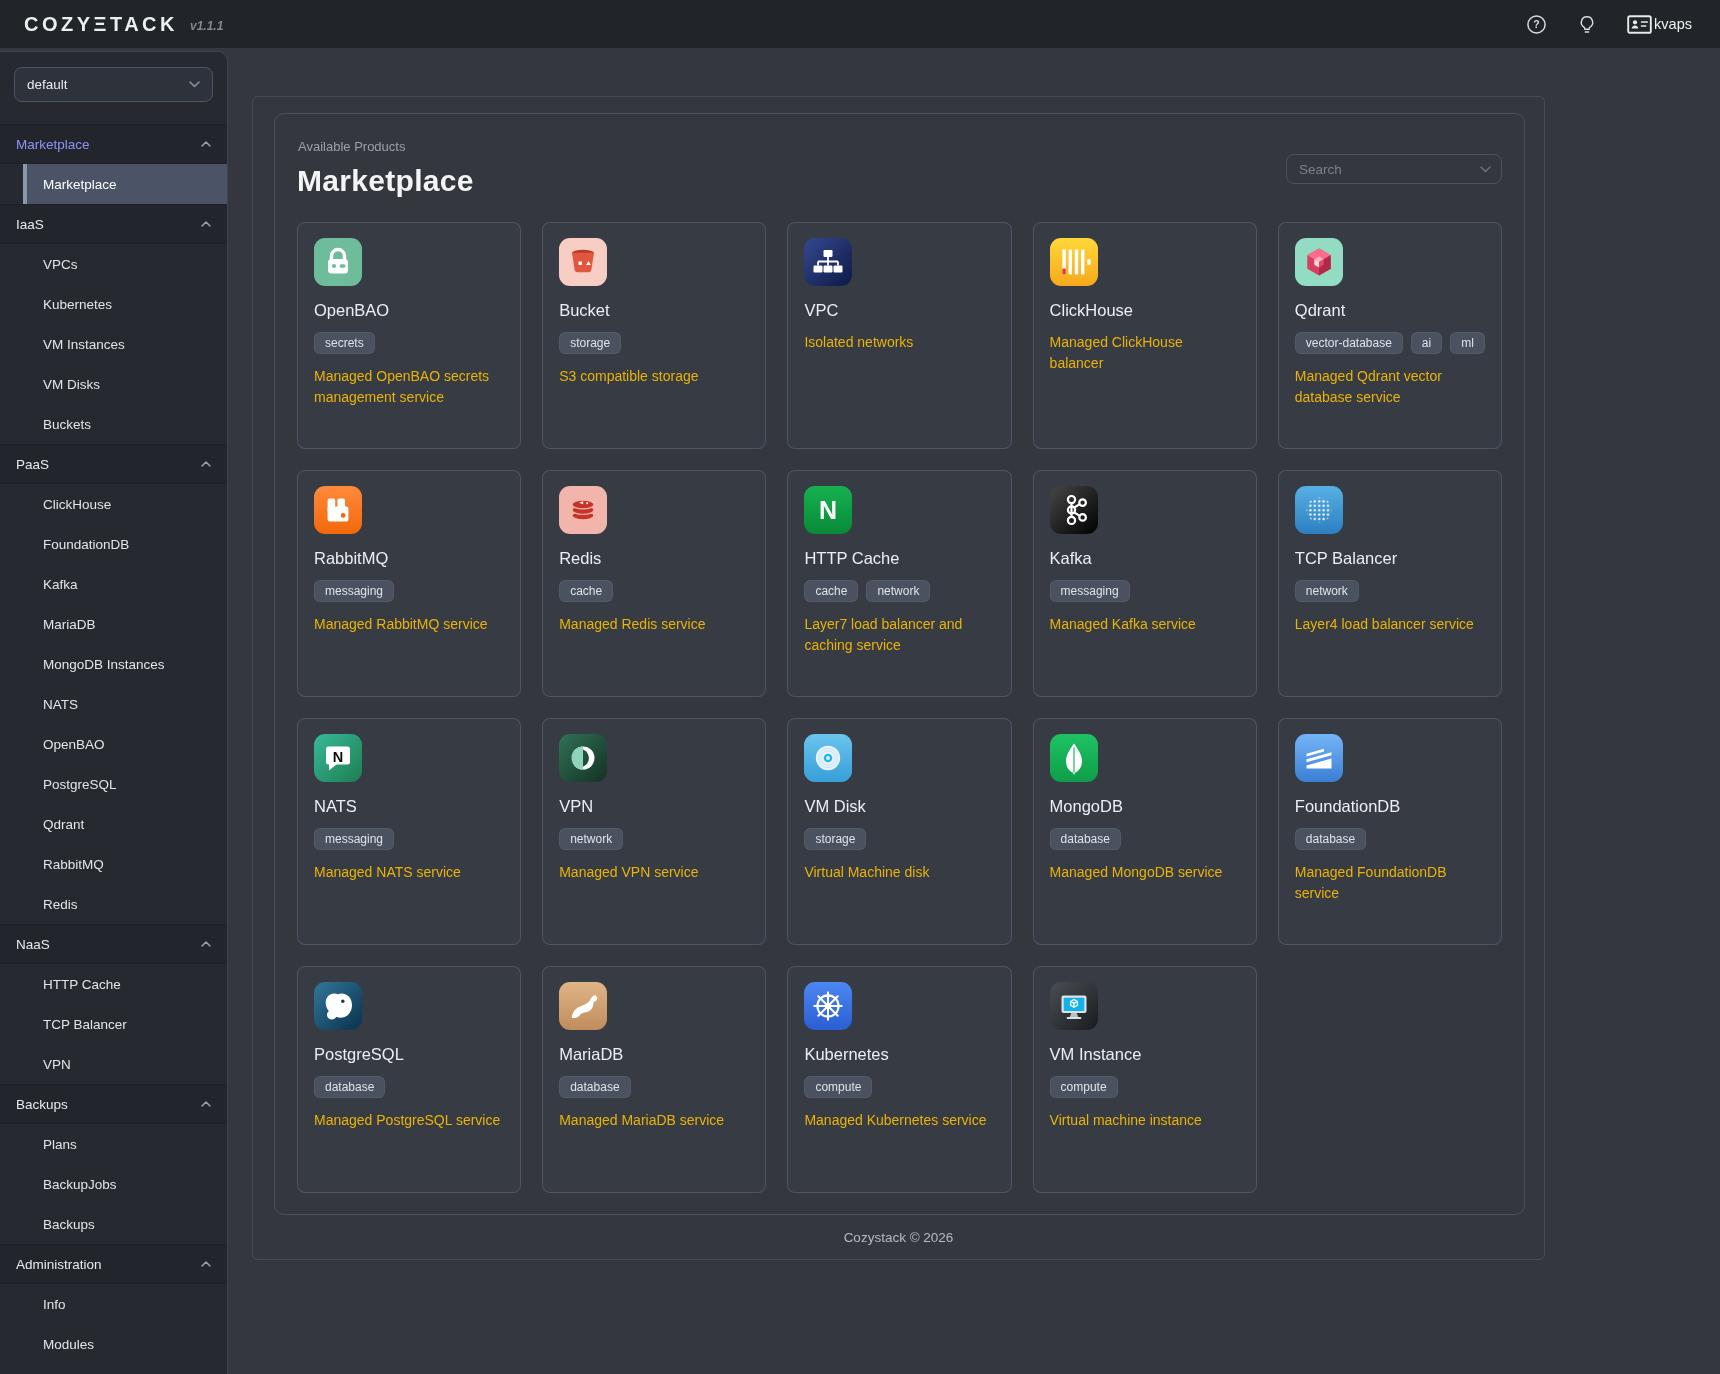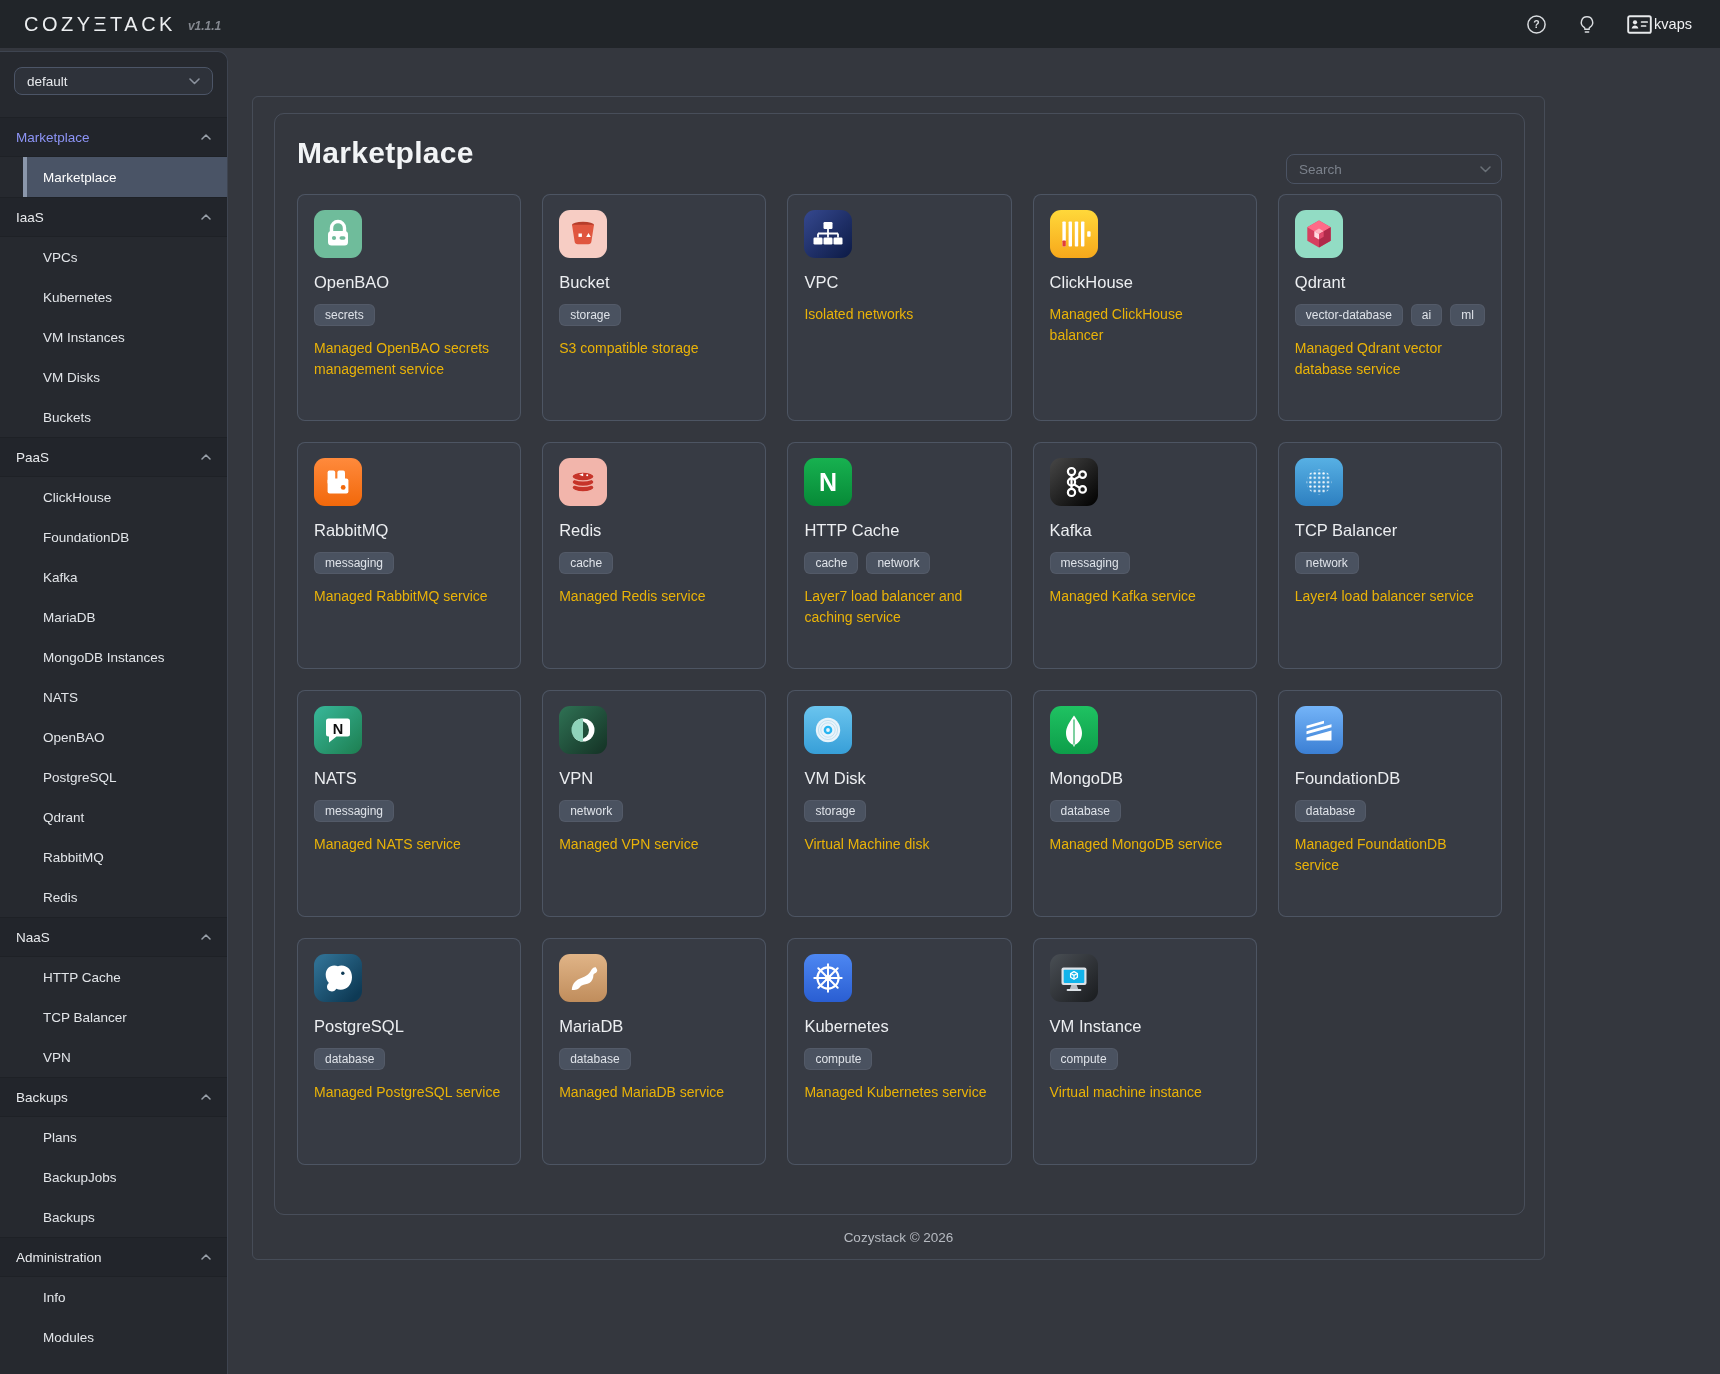--- a/index.html
+++ b/index.html
@@ -3,31 +3,31 @@
 <meta charset="utf-8">
 <style>
   * { margin:0; padding:0; box-sizing:border-box; }
   html,body { background:#1c1e22; }
   .app{ width:1720px; height:1374px; position:relative; background:#34373e;
         font-family:"Liberation Sans", sans-serif; overflow:hidden; color:#e6e8eb; }
 
   
   .topbar{ position:absolute; top:0; left:0; right:0; height:48px; background:#212529;
            display:flex; align-items:center; padding:0 28px 0 24px; z-index:5; }
-  .logo{ font-size:20px; letter-spacing:3.5px; color:#eceef0; font-weight:400; }
+  .logo{ font-size:20px; letter-spacing:3.5px; color:#eceef0; font-weight:700; }
   .version{ font-size:12px; font-weight:bold; color:#84888f; margin-left:12px; margin-top:3px;font-style:italic; }
   .topbar-right{ margin-left:auto; display:flex; align-items:center; gap:30px; }
   .icon-btn{ background:none; border:none; padding:0; cursor:pointer; display:flex; align-items:center; }
   .user-chip{ display:flex; align-items:center; gap:2px; color:#f0f1f3; font-size:14.5px; cursor:pointer; }
 
   
   .sidebar{ position:absolute; top:51px; left:0; width:228px; bottom:0; background:#26292f;
             border-top:1px solid #3e4450; border-right:1px solid #3e4450;
             border-top-right-radius:10px; overflow:hidden; }
-  .ns-select{ margin:15px 14px 22px 14px; height:28px; background:#2e323a; border:1px solid #4c5567;
+  .ns-select{ margin:15px 14px 22px 14px; height:35px; background:#2e323a; border:1px solid #4c5567;
               border-radius:8px; display:flex; align-items:center; justify-content:space-between;
               padding:0 12px; font-size:13.5px; color:#e8eaed; cursor:pointer; }
   .nav-section{ height:40px; display:flex; align-items:center; padding:0 16px; background:#22252b;
                 border-top:1px solid #1e2126; border-bottom:1px solid #1e2126;
                 font-size:13.5px; color:#e8eaed; cursor:pointer; }
   .nav-section.active .nav-section-label{ color:#8d94f6; }
   .nav-section .chev{ margin-left:auto; color:#9aa1aa; }
   .nav-item{ height:40px; display:flex; align-items:center; margin-left:23px; padding-left:20px;
              font-size:13.5px; color:#e2e5e9; cursor:pointer; position:relative; }
   .nav-item.selected{ background:#4a5466; color:#fff; }
@@ -245,20 +245,21 @@
 
   <div class="nav-item">
           <span>Modules</span>
         </div>
 </nav>
   </aside>
 
   <main class="main">
     <div class="outer-panel">
       <section class="inner-panel">
+        <div class="eyebrow">Available Products</div>
         <h1 class="page-title">Marketplace</h1>
         <div class="search-wrap">
           <input class="search-input" type="text" placeholder="Search" style="">
           <svg width="11" height="7" viewBox="0 0 11 7">
             <path d="M1 1l4.5 4.5L10 1" stroke="#6a7077" stroke-width="1.5" fill="none" stroke-linecap="round" stroke-linejoin="round"></path>
           </svg>
         </div>
         <div class="grid" id="card-grid">
   <div class="card">
     <div class="card-icon">

